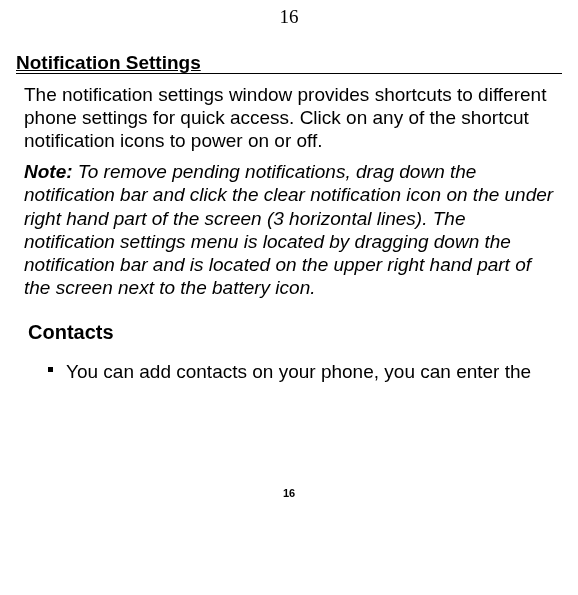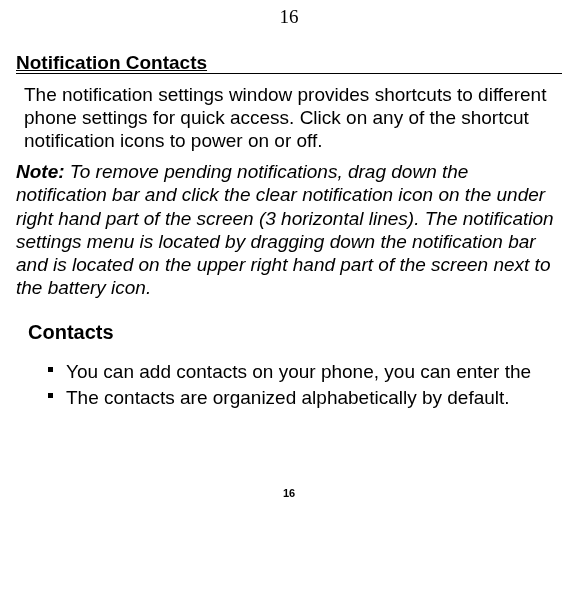--- a/index.html
+++ b/index.html
@@ -43,21 +43,21 @@
     border-bottom: 1px solid #000;
   }
   .body-text {
     font-size: 19px;
     line-height: 1.22;
     margin: 8px;
   }
   .note-line {
     font-size: 19px;
     line-height: 1.22;
-    margin: 0;
+    margin: 8px;
     font-style: italic;
   }
   .note-label {
     font-weight: bold;
   }
   .contacts-heading {
     font-size: 20px;
     font-weight: bold;
     margin: 22px 0 6px 12px;
   }
@@ -99,37 +99,32 @@
     font-family: Arial, sans-serif;
   }
 </style>
 </head>
 <body>
 
 <div class="page">
 
   <div class="top-pagenum">16</div>
 
-  <div class="section-heading">Notification Contacts</div>
+  <div class="section-heading">Notification Settings</div>
 
   <p class="body-text">The notification settings window provides shortcuts to different phone settings for quick access. Click on any of the shortcut notification icons to power on or off.</p>
 
   <p class="note-line">
     <span class="note-label">Note:</span><span> To remove pending notifications, drag down the notification bar and click the clear notification icon on the under right hand part of the screen (3 horizontal lines). The notification settings menu is located by dragging down the notification bar and is located on the upper right hand part of the screen next to the battery icon.</span>
   </p>
 
   <div class="contacts-heading">Contacts</div>
 
   <ul class="bullet-list">
     <li class="bullet-item">
       <span class="marker"></span>
       <span class="first-line">You can add contacts on your phone, you can enter the</span>
     </li>
-    <li class="bullet-item">
-      <span class="marker"></span>
-      <span class="first-line">The contacts are organized alphabetically by default.</span>
-      <span class="rest"></span>
-    </li>
   </ul>
 
   <div class="footer-pagenum">16</div>
 
 </div>
 
 </body></html>

